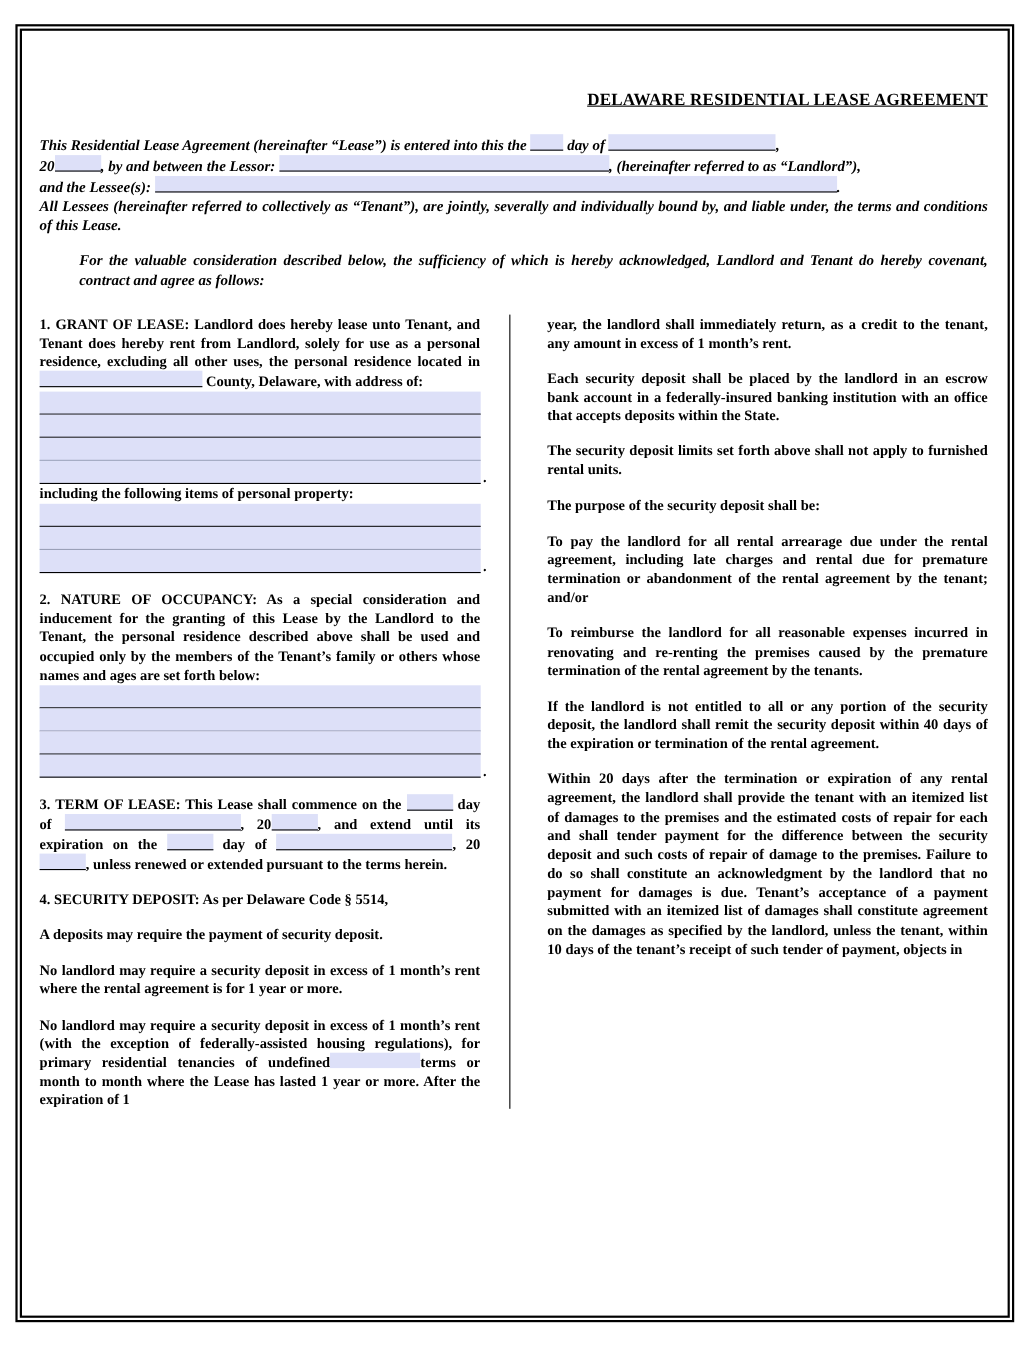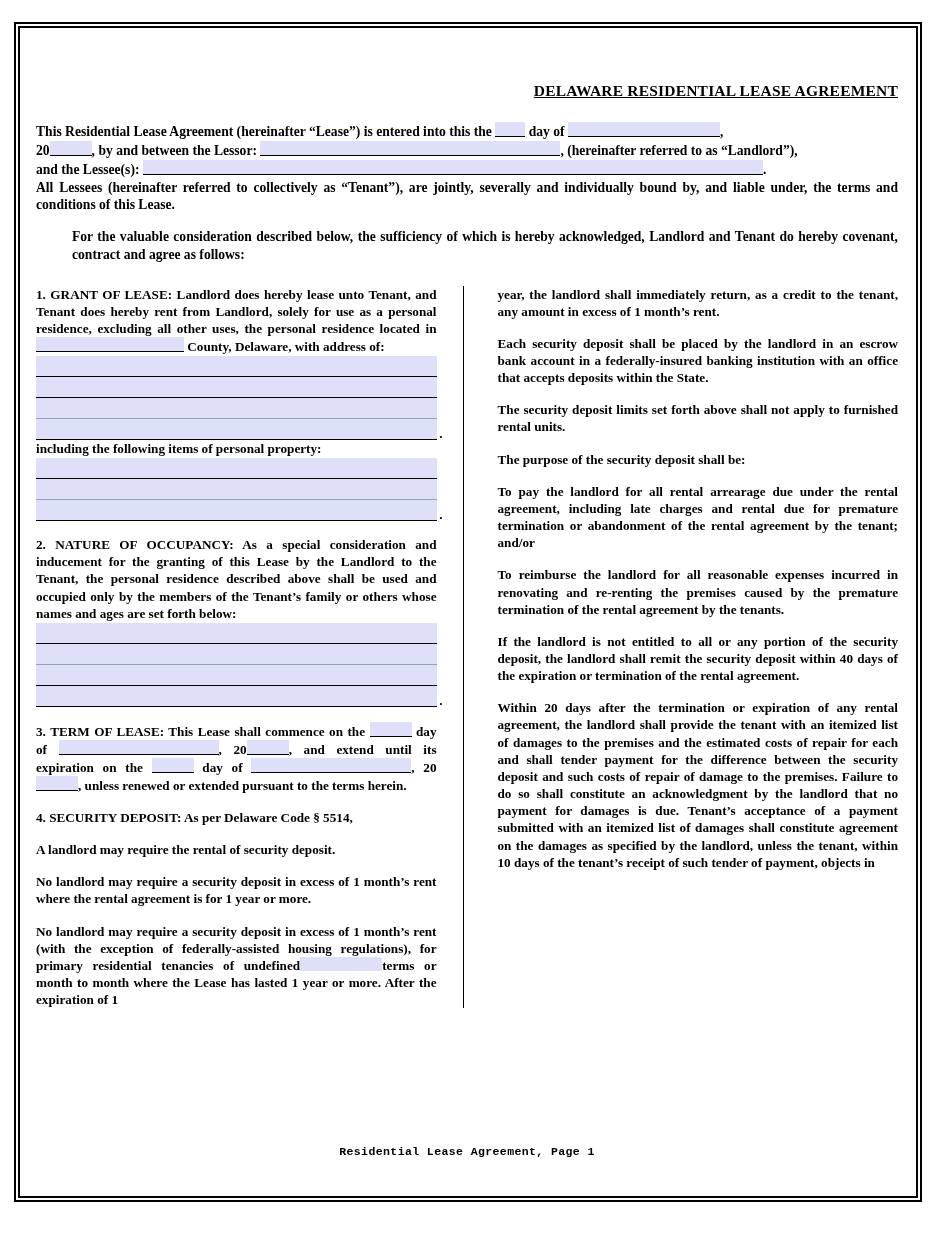--- a/index.html
+++ b/index.html
@@ -55,21 +55,21 @@
   }
 
   
   .intro {
     font-size: 13.6px;
     font-weight: bold;
     line-height: 1.30;
     text-align: justify;
     text-justify: inter-word;
   }
-  .intro p { margin: 0 0 0 0; }
+  .intro p { margin: 0 0 0 0; font-style: italic; }
   .intro p.gap { margin-top: 14px; margin-left: 36px; }
 
   
   .cols {
     position: relative;
     margin-top: 22px;
     display: flex;
     gap: 12px;
   }
   .col {
@@ -225,21 +225,21 @@
         <span class="fld fld-dayof"></span><span>,</span>
         <span>20</span><span class="fld fld-sm"></span><span>, unless renewed or extended pursuant to the terms herein.</span>
       </p>
 
       <p class="gap">
         <span class="sec-num">4.</span>
         <span>SECURITY DEPOSIT:</span>
         <span>As per Delaware Code § 5514,</span>
       </p>
 
-      <p class="gap">A landlord may require the rental of security deposit.</p>
+      <p class="gap">A deposits may require the payment of security deposit.</p>
       <p class="gap">No landlord may require a security deposit in excess of 1 month’s rent where the rental agreement is for 1 year or more.</p>
       <p class="gap">
         <span>No landlord may require a security deposit in excess of 1 month’s rent (with the exception of federally-assisted housing regulations), for primary residential tenancies of undefined</span><span class="fld nound fld-undef"></span><span>terms or month to month where the Lease has lasted 1 year or more. After the expiration of 1 </span>
       </p>
 
     </div>
 
     <div class="col-divider"></div>
 
     <div class="col right">
@@ -248,15 +248,14 @@
       <p class="gap">The security deposit limits set forth above shall not apply to furnished rental units.</p>
       <p class="gap">The purpose of the security deposit shall be:</p>
       <p class="gap">To pay the landlord for all rental arrearage due under the rental agreement, including late charges and rental due for premature termination or abandonment of the rental agreement by the tenant; and/or</p>
       <p class="gap">To reimburse the landlord for all reasonable expenses incurred in renovating and re-renting the premises caused by the premature termination of the rental agreement by the tenants.</p>
       <p class="gap">If the landlord is not entitled to all or any portion of the security deposit, the landlord shall remit the security deposit within 40 days of the expiration or termination of the rental agreement.</p>
       <p class="gap">Within 20 days after the termination or expiration of any rental agreement, the landlord shall provide the tenant with an itemized list of damages to the premises and the estimated costs of repair for each and shall tender payment for the difference between the security deposit and such costs of repair of damage to the premises. Failure to do so shall constitute an acknowledgment by the landlord that no payment for damages is due. Tenant’s acceptance of a payment submitted with an itemized list of damages shall constitute agreement on the damages as specified by the landlord, unless the tenant, within 10 days of the tenant’s receipt of such tender of payment, objects in</p>
     </div>
 
   </div>
 
-  <div class="footer">Residential Lease Agreement, Page 1</div>
 
 </div>
 
 </body></html>

